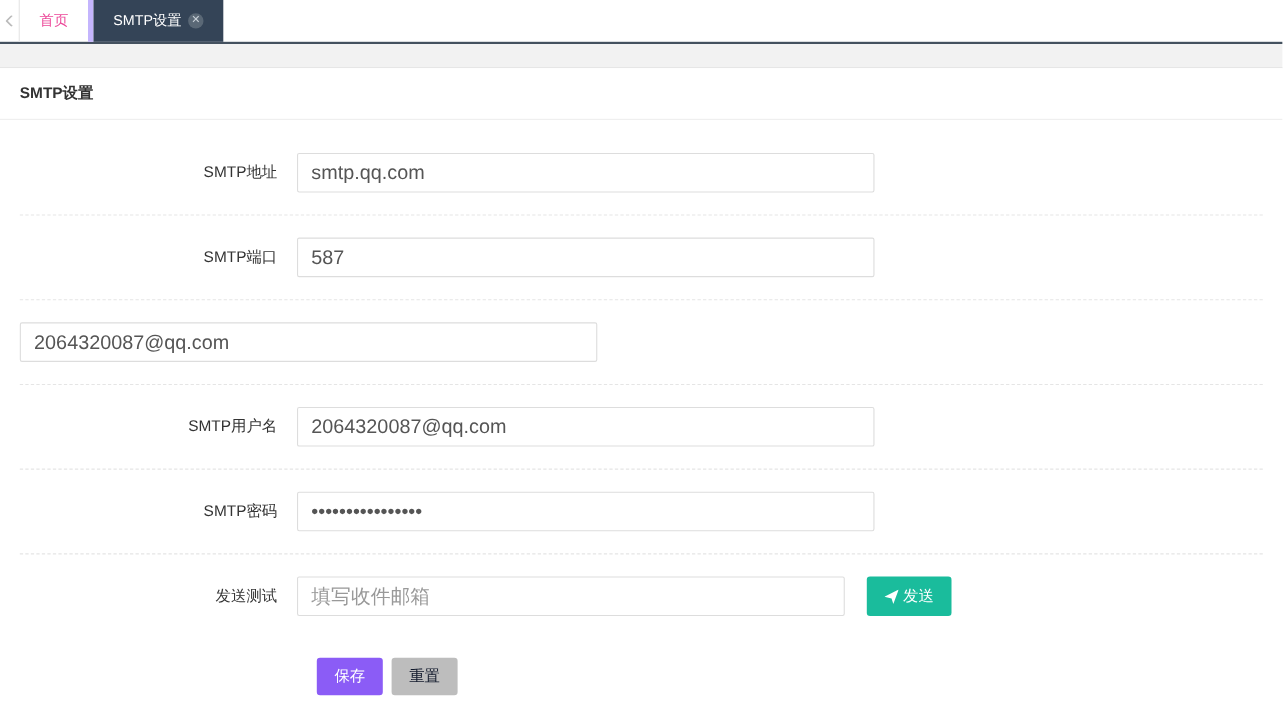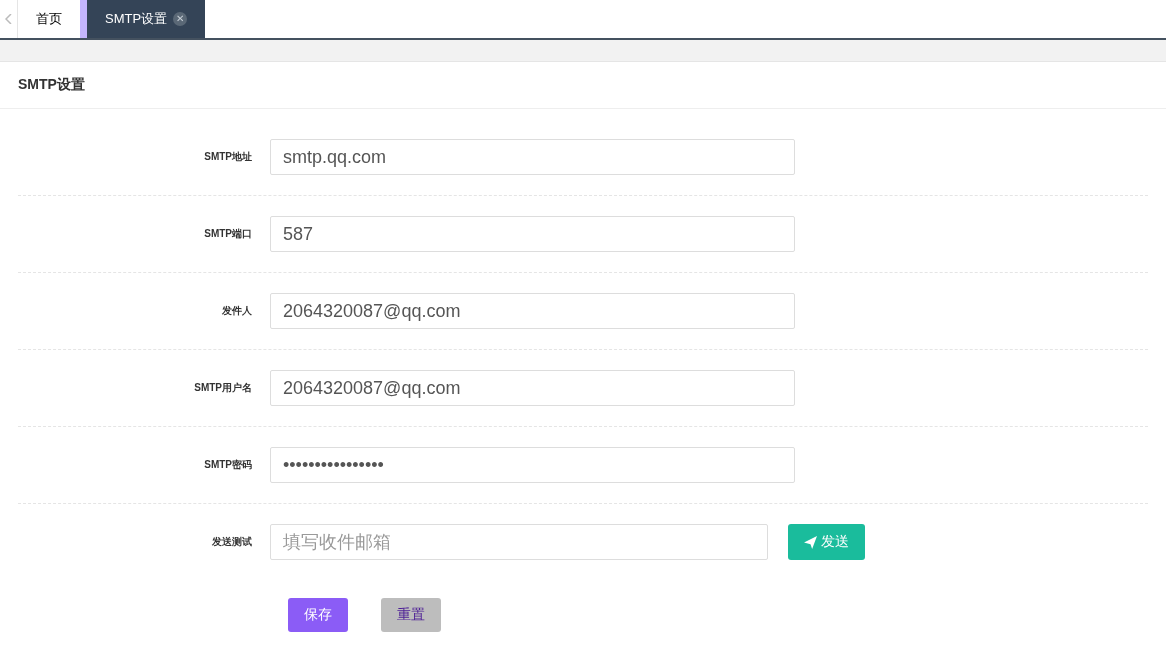--- a/index.html
+++ b/index.html
@@ -23,23 +23,23 @@
       justify-content: center;
       color: #aaa;
       cursor: pointer;
       border-right: 1px solid #e5e5e5;
     }
     .tab {
       padding: 0 18px;
       display: flex;
       align-items: center;
       font-size: 13px;
-      color: #000000;
-      cursor: pointer;
-      border-right: 7px solid #c4b5fd;
+      color: #ec4899;
+      cursor: pointer;
+      border-right: 5px solid #c4b5fd;
     }
     .tab.active {
       background: #344457;
       color: #fff;
       border-right: none;
     }
     .tab-close {
       margin-left: 6px;
       width: 14px;
       height: 14px;
@@ -75,23 +75,23 @@
       padding: 20px 0;
       border-bottom: 1px dashed #e5e5e5;
     }
     .form-row.no-border {
       border-bottom: none;
     }
     .form-label {
       width: 252px;
       text-align: right;
       padding-right: 18px;
-      font-size: 10px;
+      font-size: 14px;
       color: #333;
-      font-weight: bold;
+      font-weight: normal;
     }
     .form-control-wrap {
       width: 525px;
       display: flex;
     }
     .form-input {
       flex: 1;
       height: 36px;
       padding: 6px 12px;
       font-size: 18px;
@@ -127,22 +127,21 @@
       border-radius: 3px;
       font-size: 14px;
       cursor: pointer;
     }
     .btn-primary {
       background: #8b5cf6;
       color: #fff;
     }
     .btn-default {
       background: #bdbdbd;
-      color: #4c1d95;
-      margin-left: 25px;
+      color: #0f172a;
     }
     .icon-send-svg { width: 13px; height: 13px; fill: #fff; }
   </style>
 </head>
 <body>
 
 <div class="tab-bar">
   <div class="tab-prev">
     <svg width="8" height="10" viewBox="0 0 8 10">
         <path d="M6 0 L1 5 L6 10" stroke="#bbb" stroke-width="1.5" fill="none"></path>
@@ -172,21 +171,20 @@
     </div>
 
     <div class="form-row">
       <div class="form-label">SMTP端口</div>
       <div class="form-control-wrap">
         <input class="form-input" type="text" value="587" style="">
       </div>
     </div>
 
     <div class="form-row">
-      <div class="form-label">发件人</div>
       <div class="form-control-wrap">
         <input class="form-input" type="text" value="2064320087@qq.com" style="">
       </div>
     </div>
 
     <div class="form-row">
       <div class="form-label">SMTP用户名</div>
       <div class="form-control-wrap">
         <input class="form-input" type="text" value="2064320087@qq.com" style="">
       </div>

